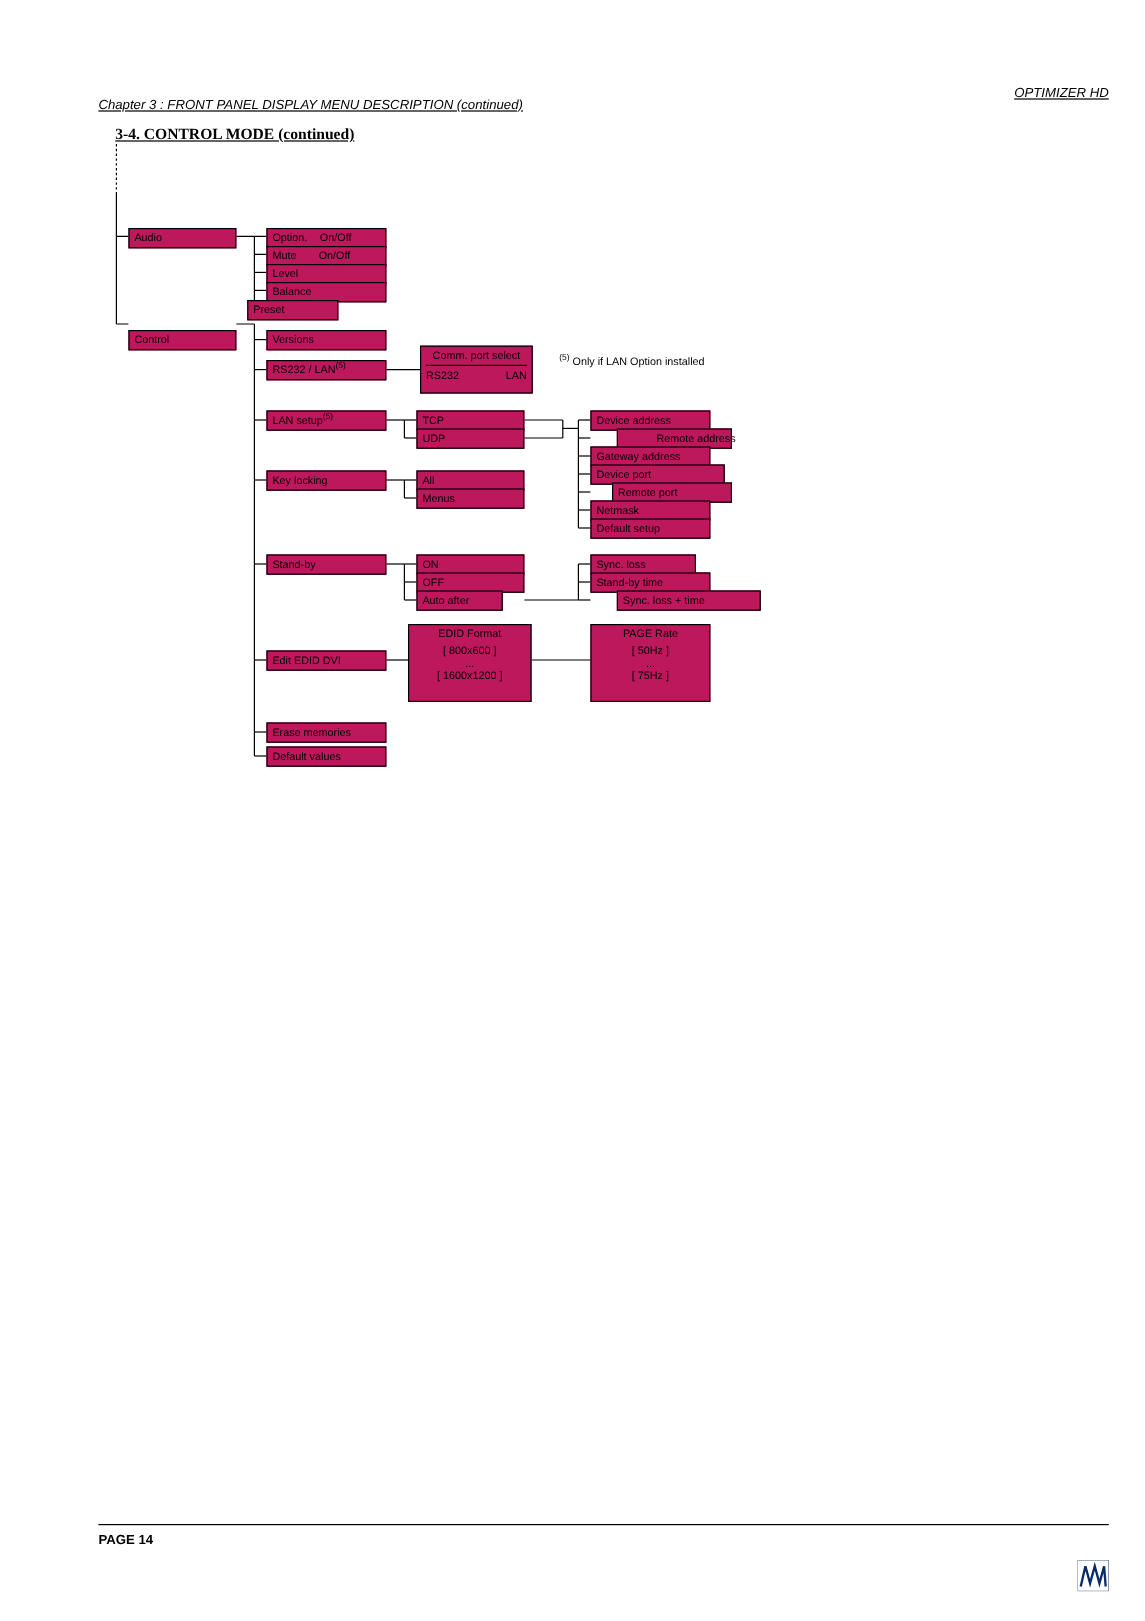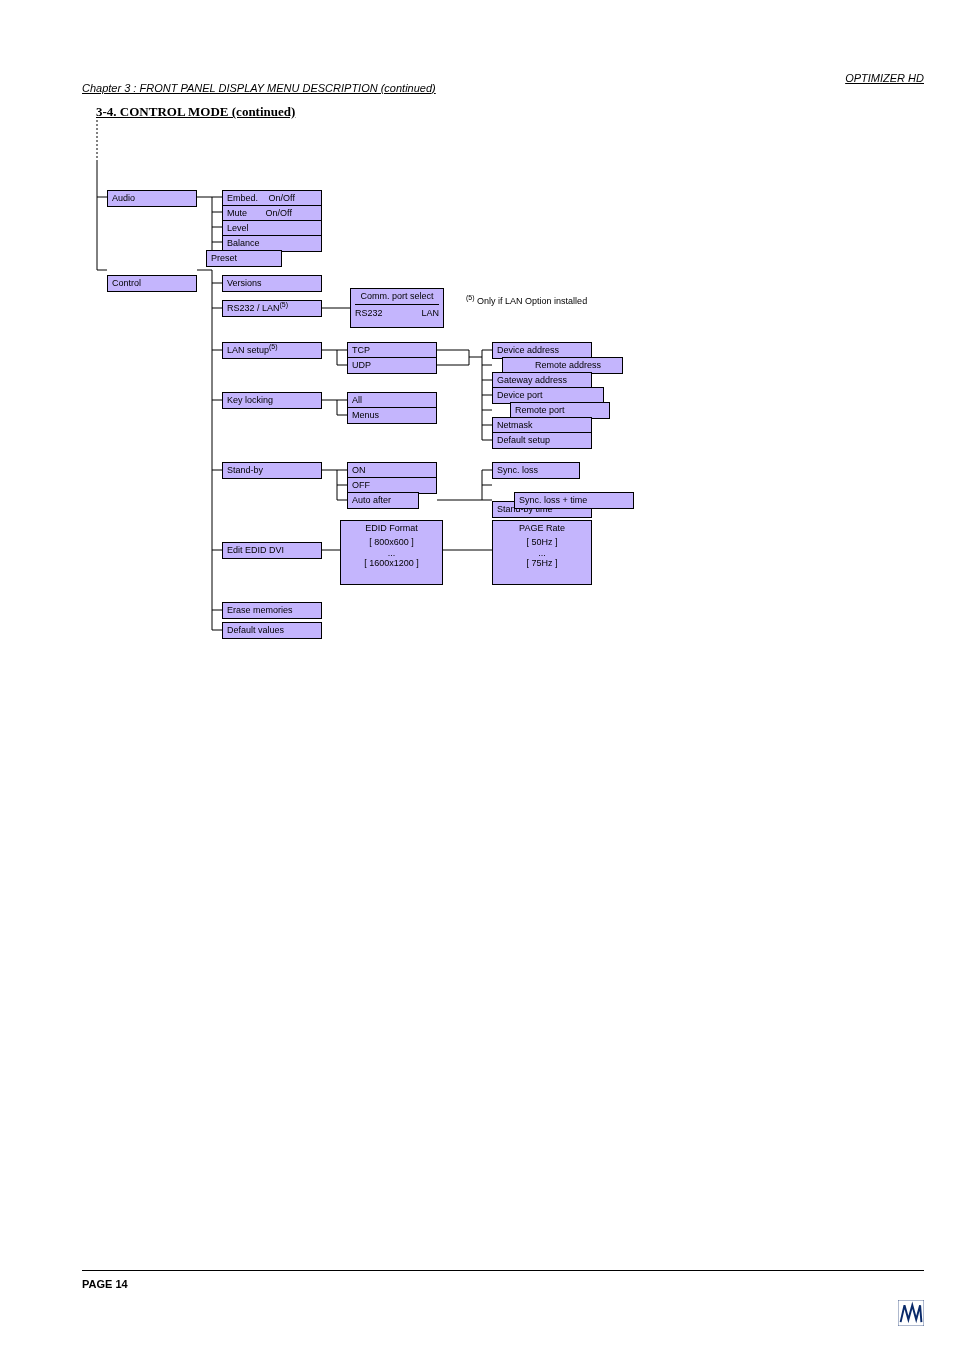--- a/index.html
+++ b/index.html
@@ -70,21 +70,21 @@
     left: 82px;
     top: 120px;
     width: 740px;
     height: 580px;
   }
   .node {
     position: absolute;
     border: 1px solid #000;
     font-size: 9px;
     padding: 2px 4px;
-    background: #c4b5fd;
+    background: #be185d;
     box-sizing: border-box;
     line-height: 1.2;
     white-space: nowrap;
   }
   .node-noborder {
     border: none;
     background: transparent;
   }
   .sup {
     font-size: 7px;
@@ -176,21 +176,21 @@
 
       <line x1="240" y1="430" x2="258" y2="430" stroke="#000" stroke-width="1"></line>
 
       <line x1="361" y1="430" x2="410" y2="430" stroke="#000" stroke-width="1"></line>
 
     </svg>
 
     <div class="node" style="left:25px; top:70px; width:90px;">Audio</div>
 
     <div class="node" style="left:140px; top:70px; width:100px;">
-      <span>Embed.</span>
+      <span>Option.</span>
       <span style="margin-left:8px;">On/Off</span>
     </div>
     <div class="node" style="left:140px; top:85px; width:100px;">
       <span>Mute</span>
       <span style="margin-left:16px;">On/Off</span>
     </div>
     <div class="node" style="left:140px; top:100px; width:100px;">Level</div>
     <div class="node" style="left:140px; top:115px; width:100px;">Balance</div>
     <div class="node" style="left:124px; top:130px; width:76px;">Preset</div>
 
@@ -219,36 +219,36 @@
 
     <div class="node node-noborder" style="left:380px; top:174px; width:180px;">
       <span class="sup">(5)</span>
       <span>Only if LAN Option installed</span>
     </div>
 
     <div class="node" style="left:265px; top:222px; width:90px;">TCP</div>
     <div class="node" style="left:265px; top:237px; width:90px;">UDP</div>
 
     <div class="node" style="left:410px; top:222px; width:100px;">Device address</div>
-    <div class="node" style="left:420px; top:237px; width:121px;padding-left:32px;">Remote address</div>
+    <div class="node" style="left:432px; top:237px; width:96px;padding-left:32px;">Remote address</div>
     <div class="node" style="left:410px; top:252px; width:100px;">Gateway address</div>
     <div class="node" style="left:410px; top:267px; width:112px;">Device port</div>
     <div class="node" style="left:410px; top:282px; width:100px;margin-left:18px;">Remote port</div>
     <div class="node" style="left:410px; top:297px; width:100px;">Netmask</div>
     <div class="node" style="left:410px; top:312px; width:100px;">Default setup</div>
 
     <div class="node" style="left:265px; top:272px; width:90px;">All</div>
     <div class="node" style="left:265px; top:287px; width:90px;">Menus</div>
 
     <div class="node" style="left:265px; top:342px; width:90px;">ON</div>
     <div class="node" style="left:265px; top:357px; width:90px;">OFF</div>
     <div class="node" style="left:265px; top:372px; width:72px;">Auto after</div>
 
     <div class="node" style="left:410px; top:342px; width:88px;">Sync. loss</div>
-    <div class="node" style="left:410px; top:357px; width:100px;margin-top:24px;">Stand-by time</div>
+    <div class="node" style="left:410px; top:357px; width:100px;">Stand-by time</div>
     <div class="node" style="left:410px; top:372px; width:120px;margin-left:22px;">Sync. loss + time</div>
 
     <div class="node" style="left:258px; top:400px; width:103px; height:65px; text-align:center;">
       <div style="padding-bottom:3px;">EDID Format</div>
       <div>[   800x600   ]</div>
       <div>...</div>
       <div>[ 1600x1200 ]</div>
     </div>
 
     <div class="node" style="left:410px; top:400px; width:100px; height:65px; text-align:center;">

